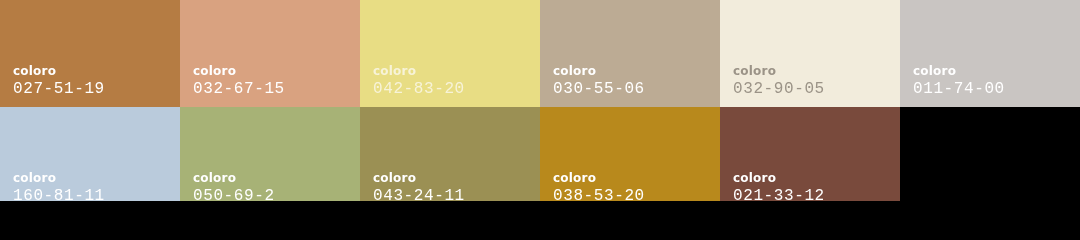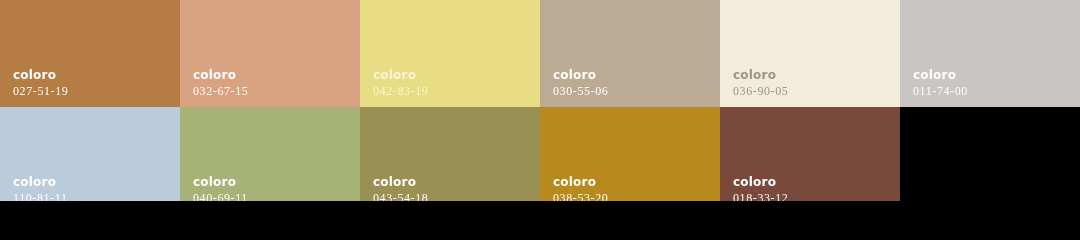--- a/index.html
+++ b/index.html
@@ -49,22 +49,22 @@
   .brand-name {
     display: block;
     font-family: "DejaVu Sans", sans-serif;
     font-size: 12px;
     font-weight: 700;
     letter-spacing: 0.2px;
     margin-bottom: 4px;
   }
   .color-code {
     display: block;
-    font-family: Liberation Serif, serif;
-    font-size: 12px;
+    font-family: Liberation Mono, monospace;
+    font-size: 16px;
     font-weight: 400;
     letter-spacing: 0.6px;
   }
 
   
   #top-artifact {
     position: absolute;
     left: 337px;
     top: -8px;
     width: 28px;
@@ -95,81 +95,81 @@
     <div class="swatch" style="background: rgb(217, 162, 128);">
       <div class="swatch-label" style="color: rgb(255, 255, 255);">
         <span class="brand-name">coloro</span>
         <span class="color-code">032-67-15</span>
       </div>
     </div>
 
     <div class="swatch" style="background: rgb(232, 221, 132);">
       <div class="swatch-label" style="color: rgb(247, 243, 216);">
         <span class="brand-name">coloro</span>
-        <span class="color-code">042-83-19</span>
+        <span class="color-code">042-83-20</span>
       </div>
     </div>
 
     <div class="swatch" style="background: rgb(188, 171, 148);">
       <div class="swatch-label" style="color: rgb(255, 255, 255);">
         <span class="brand-name">coloro</span>
         <span class="color-code">030-55-06</span>
       </div>
     </div>
 
     <div class="swatch" style="background: rgb(242, 236, 220);">
       <div class="swatch-label" style="color: rgb(155, 147, 135);">
         <span class="brand-name">coloro</span>
-        <span class="color-code">036-90-05</span>
+        <span class="color-code">032-90-05</span>
       </div>
     </div>
 
     <div class="swatch" style="background: rgb(201, 197, 194);">
       <div class="swatch-label" style="color: rgb(255, 255, 255);">
         <span class="brand-name">coloro</span>
         <span class="color-code">011-74-00</span>
       </div>
     </div>
 
   </div>
 
   <div class="swatch-row row-bottom">
 
     <div class="swatch" style="background: rgb(186, 203, 220);">
       <div class="swatch-label" style="color: rgb(255, 255, 255);">
         <span class="brand-name">coloro</span>
-        <span class="color-code">110-81-11</span>
+        <span class="color-code">160-81-11</span>
       </div>
     </div>
 
     <div class="swatch" style="background: rgb(167, 178, 118);">
       <div class="swatch-label" style="color: rgb(255, 255, 255);">
         <span class="brand-name">coloro</span>
-        <span class="color-code">040-69-11</span>
+        <span class="color-code">050-69-2</span>
       </div>
     </div>
 
     <div class="swatch" style="background: rgb(155, 144, 84);">
       <div class="swatch-label" style="color: rgb(255, 255, 255);">
         <span class="brand-name">coloro</span>
-        <span class="color-code">043-54-18</span>
+        <span class="color-code">043-24-11</span>
       </div>
     </div>
 
     <div class="swatch" style="background: rgb(184, 137, 28);">
       <div class="swatch-label" style="color: rgb(255, 255, 255);">
         <span class="brand-name">coloro</span>
         <span class="color-code">038-53-20</span>
       </div>
     </div>
 
     <div class="swatch" style="background: rgb(121, 74, 60);">
       <div class="swatch-label" style="color: rgb(255, 255, 255);">
         <span class="brand-name">coloro</span>
-        <span class="color-code">018-33-12</span>
+        <span class="color-code">021-33-12</span>
       </div>
     </div>
 
     <div class="swatch is-empty" style="background: rgb(0, 0, 0);">
       
     </div>
 
   </div>
 
 </div>

